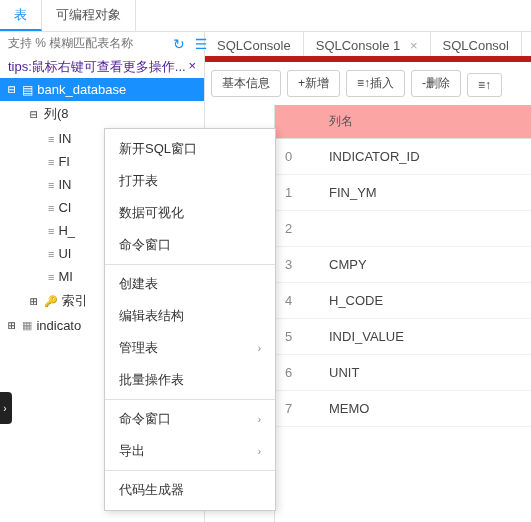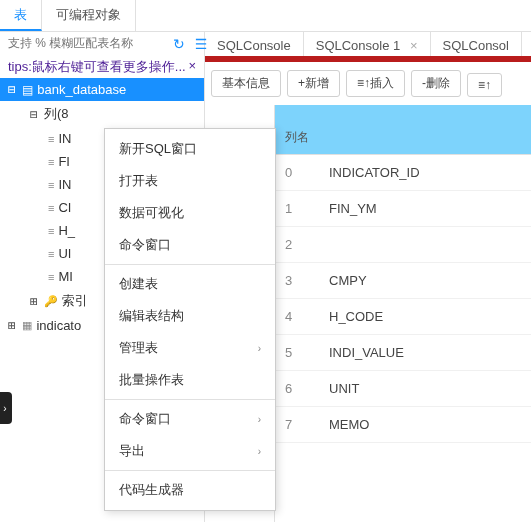--- a/index.html
+++ b/index.html
@@ -37,21 +37,21 @@
 
 .actions { display: flex; gap: 6px; padding: 8px 6px; align-items: flex-end; }
 .btn { border: 1px solid #d0d0d0; padding: 4px 10px; border-radius: 3px; background: #fff; color: #444; cursor: pointer; white-space: nowrap; font-size: 12px; }
 
 .content-row { display: flex; flex: 1; overflow: hidden; }
 .vtabs { width: 70px; border-right: 1px solid #e0e0e0; flex-shrink: 0; }
 .vtab { padding: 10px 8px; text-align: center; cursor: pointer; color: #555; font-size: 12px; }
 .vtab.active { color: #1890ff; border-left: 7px solid #0f766e; background: #0f172a; margin-top: 31px; }
 
 .table-wrap { flex: 1; overflow: hidden; }
-.thead { display: flex; border-bottom: 1px solid #e0e0e0; background: #7dd3fc; flex-direction: column; }
+.thead { display: flex; border-bottom: 1px solid #e0e0e0; background: #fca5a5; }
 .th { padding: 8px 10px; color: #555; font-size: 12px; }
 .th.idx { width: 44px; }
 .th.name { flex: 1; }
 .trow { display: flex; border-bottom: 1px solid #f0f0f0; }
 .td { padding: 10px 10px; color: #444; }
 .td.idx { width: 44px; color: #888; }
 .td.name { flex: 1; }
 
 .context-menu { position: absolute; left: 104px; top: 128px; width: 172px; background: #fff; border: 1px solid #ccc; box-shadow: 2px 2px 8px rgba(0,0,0,0.15); z-index: 50; padding: 4px 0; }
 .menu-item { padding: 7px 14px; color: #333; cursor: pointer; display: flex; justify-content: space-between; align-items: center; text-align: center; }

